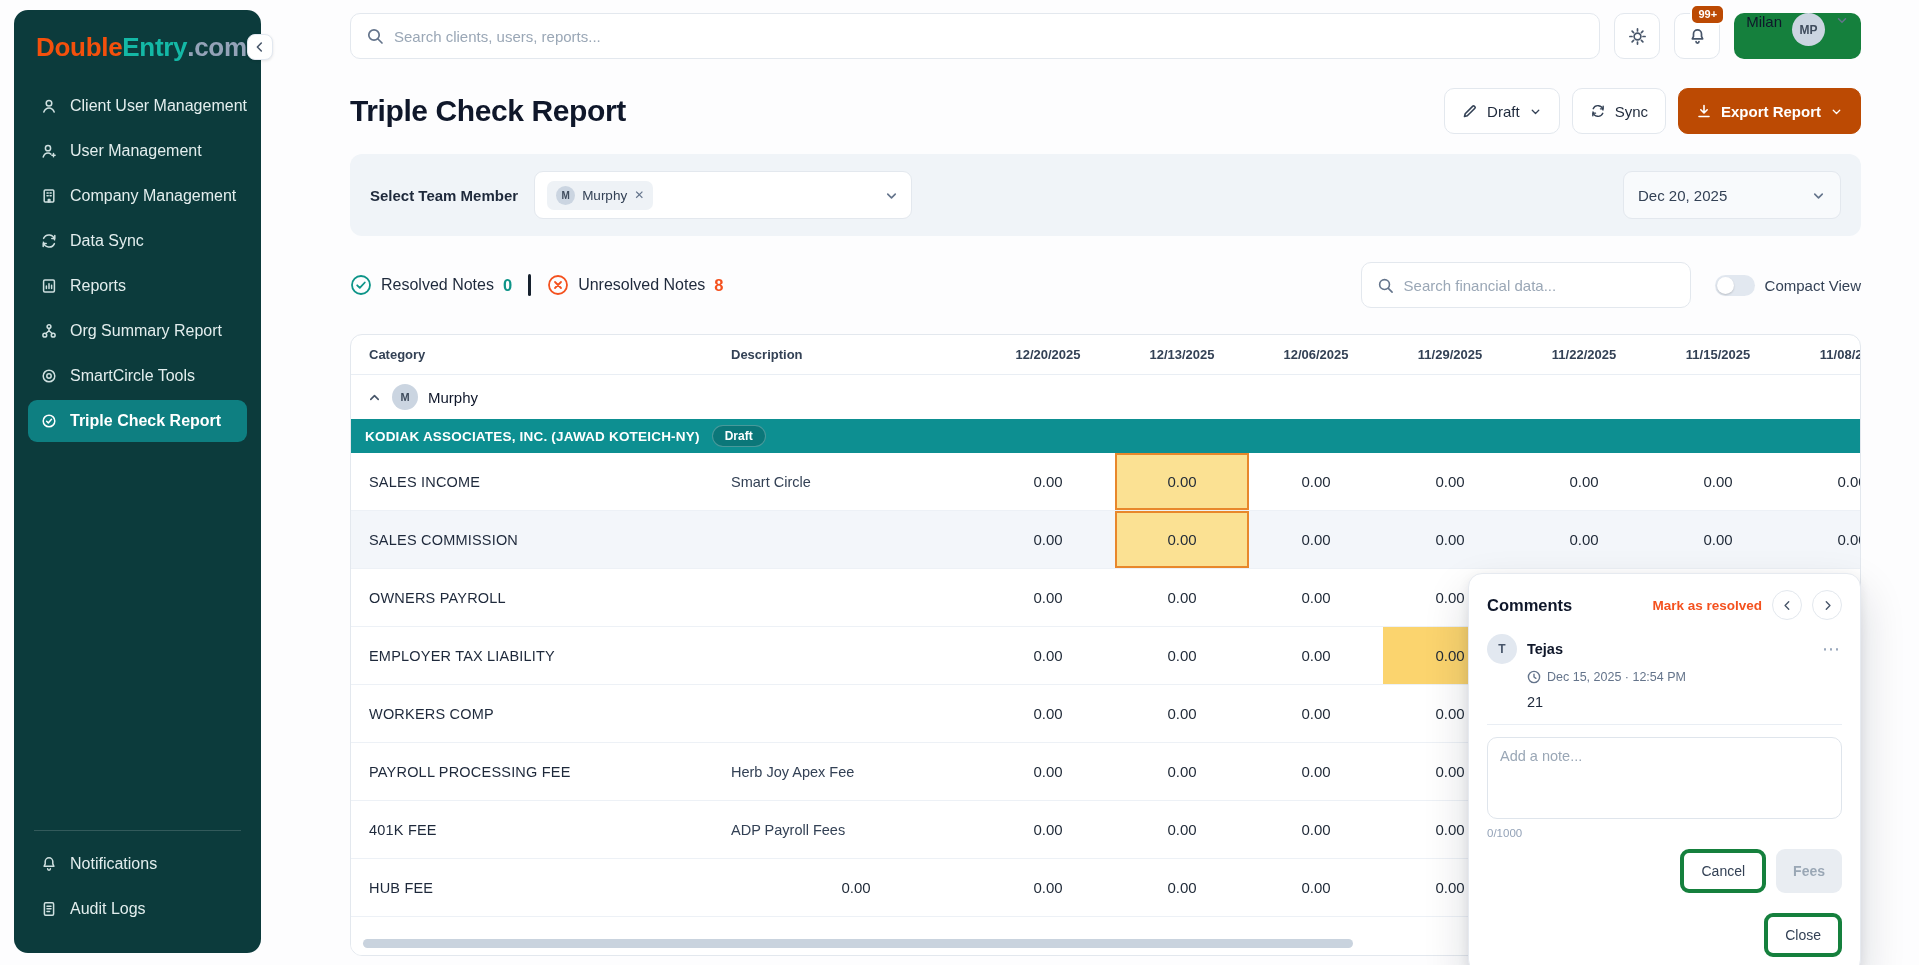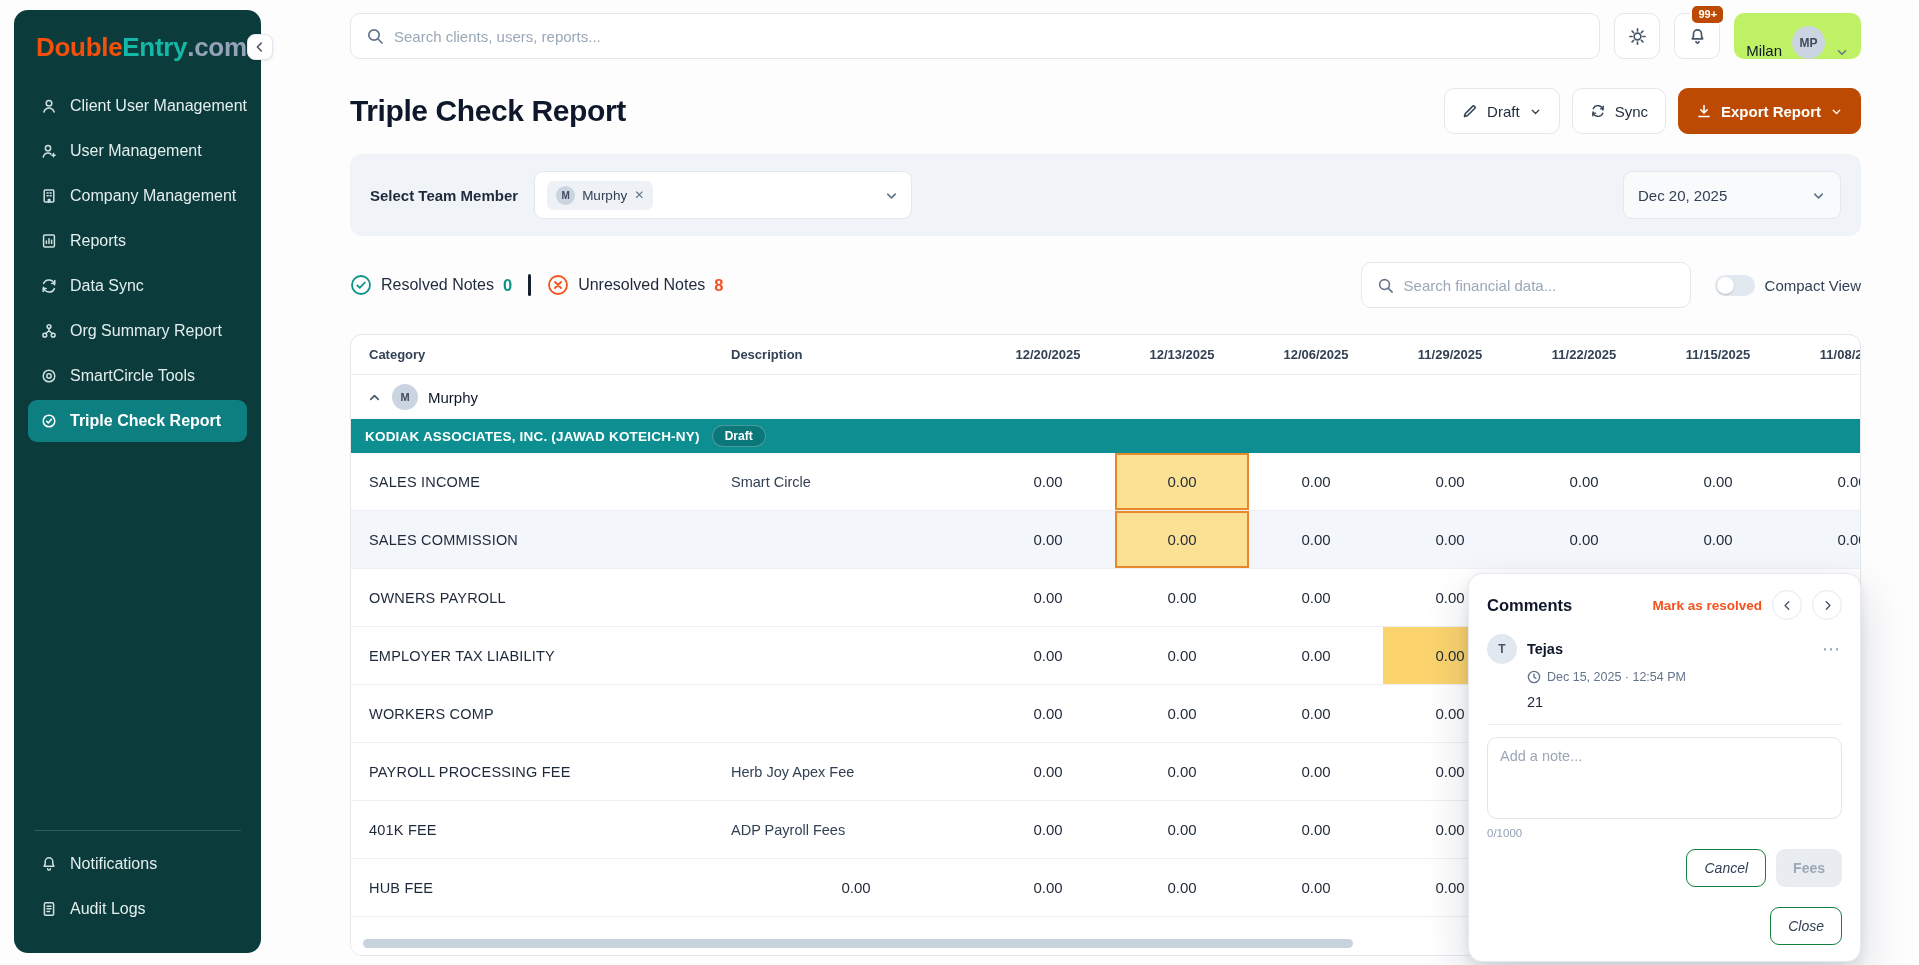--- a/index.html
+++ b/index.html
@@ -35,21 +35,21 @@
     display:flex; align-items:center; padding:0 15px; gap:10px; }
   .g-search { flex:1; }
   .g-search input, .fin-search input { border:none; outline:none; flex:1; font-size:15px; color:#334155;
     background:transparent; font-family:inherit; min-width:0; }
   input::placeholder, textarea::placeholder { color:#9aa7b6; }
   .icon-btn { width:46px; height:46px; border:1px solid #e3e8ee; background:#fff; border-radius:10px;
     display:grid; place-items:center; position:relative; cursor:pointer; }
   .icon-btn svg { stroke:#475569; fill:none; stroke-width:1.6; stroke-linecap:round; stroke-linejoin:round; }
   .badge { position:absolute; top:-10px; right:-6px; background:var(--accent,#bc4a03); color:#fff;
     font-size:11px; font-weight:700; padding:2px 6px; border-radius:7px; border:2px solid #fff; line-height:1.2; }
-  .profile { display:flex; align-items:flex-end; gap:10px; background:#bef264; border-radius:10px; height:46px;
+  .profile { display:flex; align-items:flex-start; gap:10px; background:#15803d; border-radius:10px; height:46px;
     padding:0 12px; cursor:pointer; }
   .profile .pname { font-size:15px; font-weight:500; }
   .avatar { width:33px; height:33px; border-radius:50%; background:#cbd5e1; display:grid; place-items:center;
     font-size:12px; font-weight:700; color:#3f4c5d; }
   .chev { stroke:#64748b; fill:none; stroke-width:1.7; stroke-linecap:round; stroke-linejoin:round; }
 
   .page-head { display:flex; align-items:center; margin-top:28px; }
   .page-title { font-size:30px; font-weight:700; letter-spacing:-0.4px; }
   .head-actions { margin-left:auto; display:flex; gap:12px; }
   .btn { height:46px; display:flex; align-items:center; gap:9px; padding:0 17px; border-radius:10px;
@@ -132,21 +132,21 @@
   .dots { margin-left:auto; color:#94a3b8; font-size:18px; letter-spacing:2px; cursor:pointer; line-height:1; }
   .c-meta { display:flex; align-items:center; gap:6px; margin:6px 0 0 40px; color:#64748b; font-size:12.5px; }
   .c-meta svg { stroke:#64748b; fill:none; stroke-width:1.4; stroke-linecap:round; stroke-linejoin:round; }
   .c-text { margin:10px 0 0 40px; font-size:14.5px; color:#1e293b; }
   .pop-div { border:none; border-top:1px solid #e9eef4; margin:14px 0 12px; }
   .note-area { width:100%; height:82px; border:1px solid #dfe5ec; border-radius:10px; padding:10px 12px;
     font-size:14.5px; font-family:inherit; color:#334155; resize:none; outline:none; background:#fff; }
   .char-count { font-size:11.5px; color:#94a3b8; margin-top:4px; }
   .pop-actions { display:flex; justify-content:flex-end; gap:10px; margin-top:10px; }
   .btn-sm { padding:10px 17px; border-radius:9px; font-size:14px; font-family:inherit; cursor:pointer; }
-  .btn-cancel, .btn-close { background:#fff; border:1px solid #15803d; color:#334155; font-weight:500;font-style:italic; }
+  .btn-cancel, .btn-close { background:#fff; border:4px solid #15803d; color:#334155; font-weight:500; }
   .btn-save { background:#e9edf2; border:none; color:#9aa7b5; font-weight:600; }
   .pop-close-row { display:flex; justify-content:flex-end; margin-top:20px; }
 </style>
 </head>
 <body>
 
 <aside class="sidebar">
   <div class="collapse-btn">
     <svg width="14" height="14" viewBox="0 0 16 16">
         <path d="M9.5 3.5 5 8l4.5 4.5"></path>
@@ -173,31 +173,31 @@
   </div>
   <div class="nav-item">
     <svg width="18" height="18" viewBox="0 0 18 18">
         <rect x="4.2" y="3" width="9.6" height="12" rx="1"></rect>
         <path d="M7 6h1.2M10 6h1.2M7 8.7h1.2M10 8.7h1.2M8.3 15v-2.6h1.6V15"></path>
       </svg>
     <span>Company Management</span>
   </div>
   <div class="nav-item">
     <svg width="18" height="18" viewBox="0 0 18 18">
+        <path d="M14.6 7.8a5.8 5.8 0 0 0-11-1.4M3.4 10.2a5.8 5.8 0 0 0 11 1.4"></path>
+        <path d="M14.8 3.6v3h-3M3.2 14.4v-3h3"></path>
+      </svg>
+    <span>Data Sync</span>
+  </div>
+  <div class="nav-item">
+    <svg width="18" height="18" viewBox="0 0 18 18">
         <rect x="3.6" y="3" width="10.8" height="12" rx="1.2"></rect>
         <path d="M6.4 11.6V9M9 11.6V6.8M11.6 11.6V8.2"></path>
       </svg>
     <span>Reports</span>
-  </div>
-  <div class="nav-item">
-    <svg width="18" height="18" viewBox="0 0 18 18">
-        <path d="M14.6 7.8a5.8 5.8 0 0 0-11-1.4M3.4 10.2a5.8 5.8 0 0 0 11 1.4"></path>
-        <path d="M14.8 3.6v3h-3M3.2 14.4v-3h3"></path>
-      </svg>
-    <span>Data Sync</span>
   </div>
   <div class="nav-item">
     <svg width="18" height="18" viewBox="0 0 18 18">
         <circle cx="9" cy="4.6" r="1.9"></circle>
         <circle cx="4.8" cy="13.2" r="1.9"></circle>
         <circle cx="13.2" cy="13.2" r="1.9"></circle>
         <path d="M9 6.5v2.2M9 8.7l-3.2 2.8M9 8.7l3.2 2.8"></path>
       </svg>
     <span>Org Summary Report</span>
   </div>

